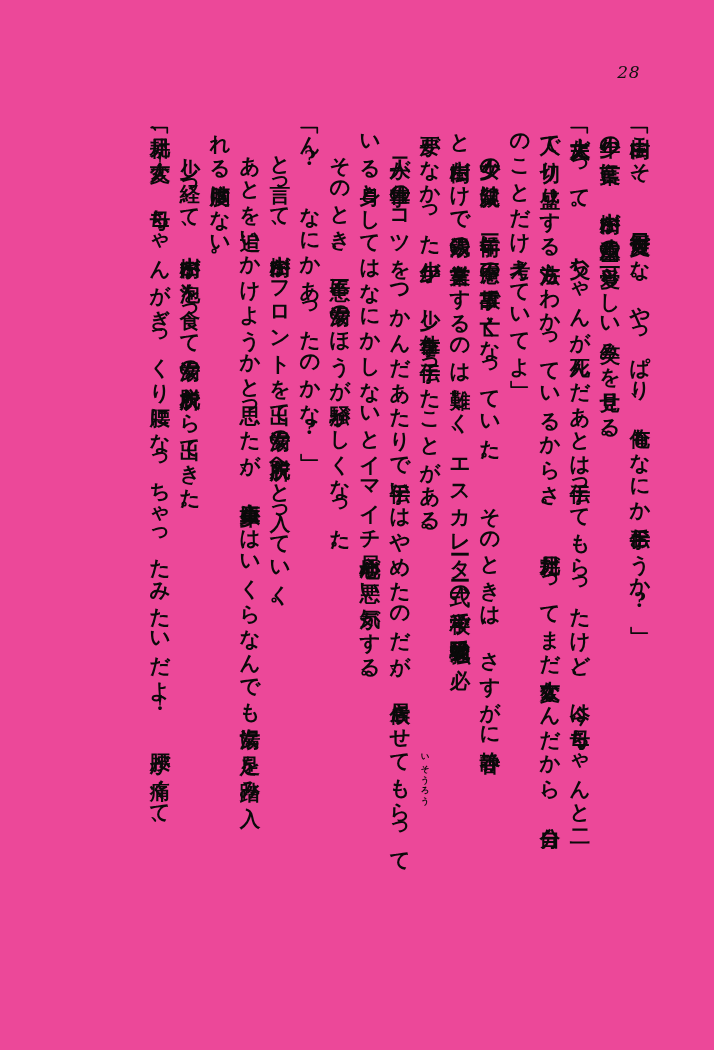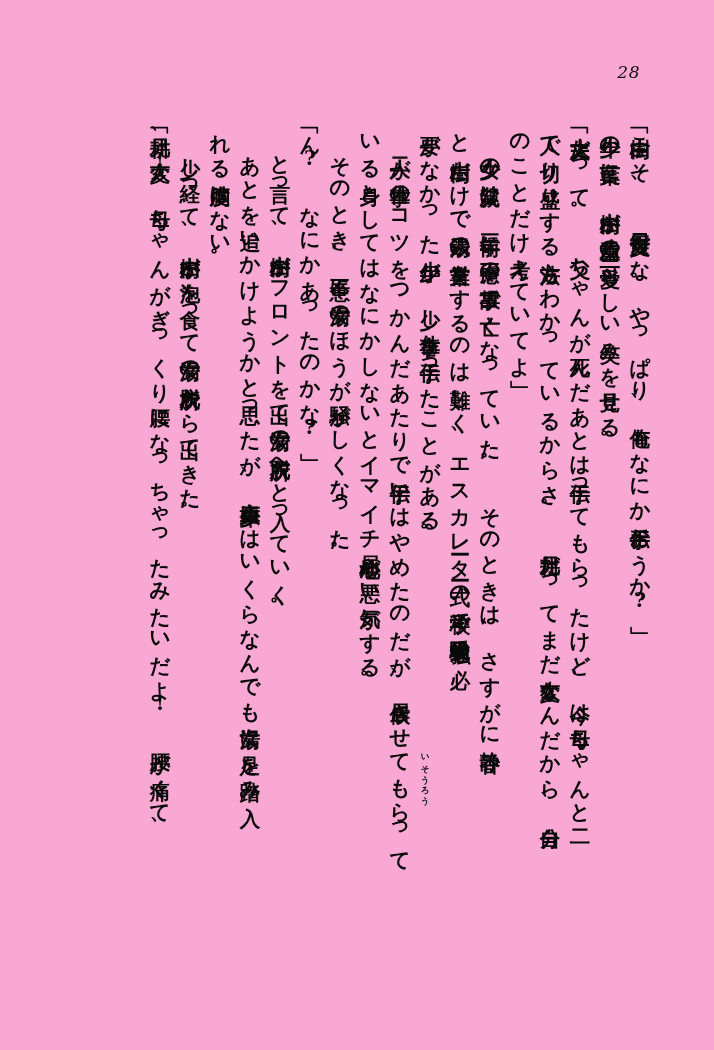--- a/index.html
+++ b/index.html
@@ -4,21 +4,21 @@
 <style>
   html, body {
     margin: 0;
     padding: 0;
     background: #ffffff;
   }
   .page {
     position: relative;
     width: 714px;
     height: 1050px;
-    background: #f9a8d4;
+    background: #ec4899;
     overflow: hidden;
     font-family: "DejaVu Serif", "Liberation Serif", serif;
     color: #0b0b0b;
   }
   .page-number {
     position: absolute;
     top: 62px;
     right: 74px;
     font-family: "DejaVu Serif", "Liberation Serif", serif;
     font-size: 17px;

